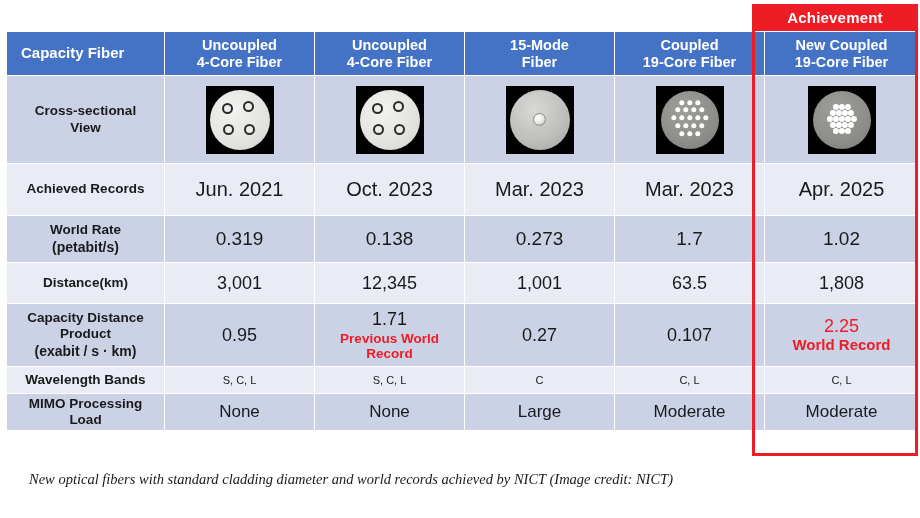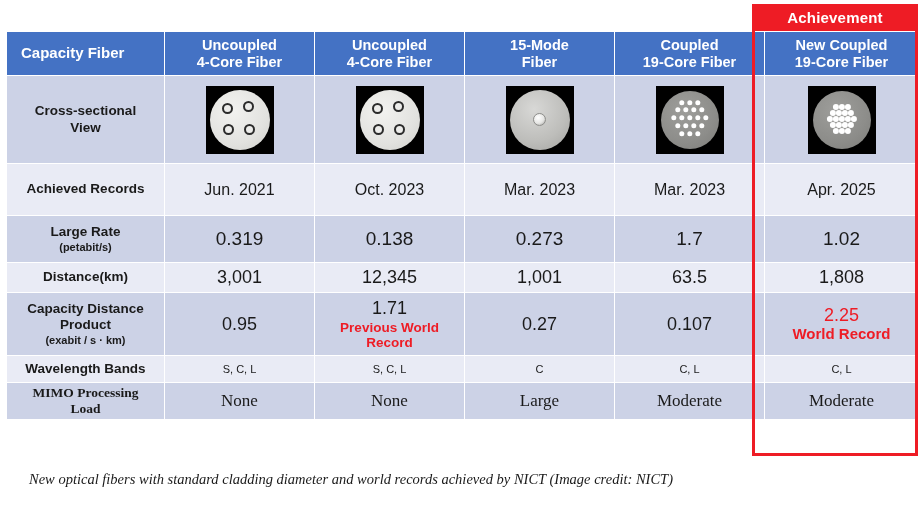--- a/index.html
+++ b/index.html
@@ -98,34 +98,34 @@
 
   td.rowlabel {
     font-size: 13.5px;
     font-weight: bold;
     color: #1a1a1a;
     line-height: 1.2;
     padding: 3px 6px;
   }
   td.rowlabel .unit {
     display: block;
-    font-size: 11px;
+    font-size: 14px;
     font-weight: bold;
     margin-top: 1px;
   }
 
   tr.row-cross td { height: 88px; }
   tr.row-records td { height: 52px; }
   tr.row-datarate td { height: 47px; }
-  tr.row-distance td { height: 30px; }
+  tr.row-distance td { height: 41px; }
   tr.row-cdp td { height: 63px; }
   tr.row-bands td { height: 27px; }
-  tr.row-mimo td { height: 37px; font-family: Liberation Serif, serif; }
-
-  tr.row-records td.val { font-size: 16px; font-weight: normal; }
+  tr.row-mimo td { height: 37px; }
+
+  tr.row-records td.val { font-size: 20px; font-weight: normal; }
   tr.row-datarate td.val { font-size: 19px; font-weight: normal; }
   tr.row-distance td.val { font-size: 18px; font-weight: normal; }
   tr.row-cdp td.val { font-size: 18px; font-weight: normal; line-height: 1.15; }
   tr.row-bands td.val { font-size: 11px; font-weight: normal; }
   tr.row-mimo td.val { font-size: 17px; font-weight: normal; }
 
   td.val .note {
     display: block;
     color: #ee1c25;
     font-size: 13.5px;
@@ -349,21 +349,21 @@
         <td class="rowlabel">Achieved Records</td>
         <td class="val">Jun. 2021</td>
         <td class="val">Oct. 2023</td>
         <td class="val">Mar. 2023</td>
         <td class="val">Mar. 2023</td>
         <td class="val">Apr. 2025</td>
       </tr>
 
       <tr class="shade-a row-datarate">
         <td class="rowlabel">
-          <span>Large Rate</span>
+          <span>World Rate</span>
           <span class="unit">(petabit/s)</span>
         </td>
         <td class="val">0.319</td>
         <td class="val">0.138</td>
         <td class="val">0.273</td>
         <td class="val">1.7</td>
         <td class="val">1.02</td>
       </tr>
 
       <tr class="shade-b row-distance">

